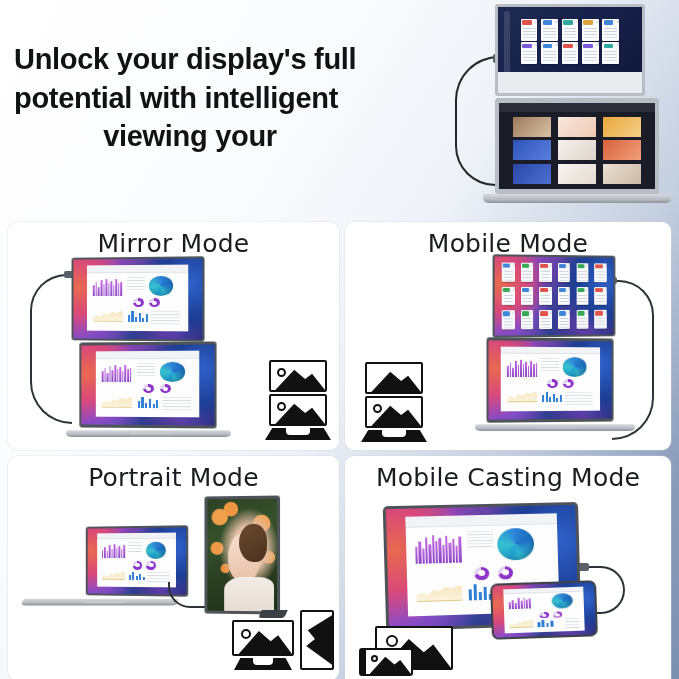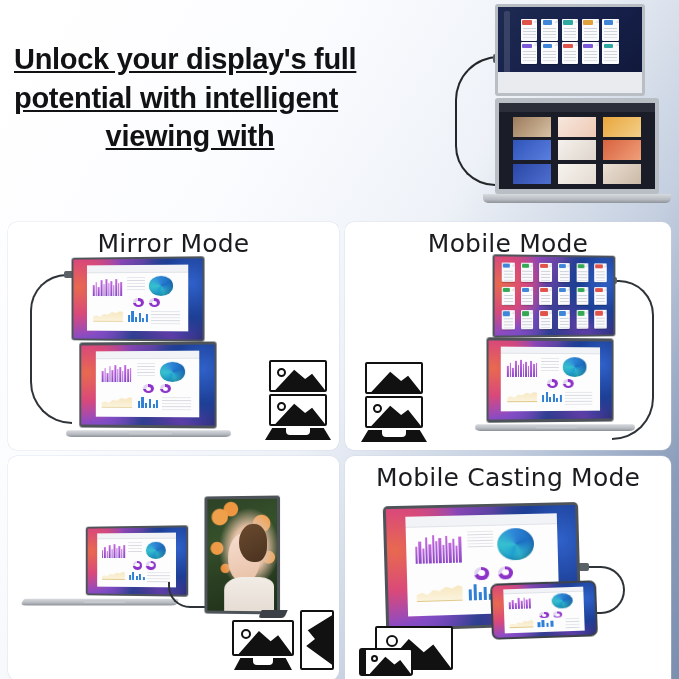--- a/index.html
+++ b/index.html
@@ -9,21 +9,21 @@
     background: linear-gradient(122deg, #ffffff 0%, #fbfcfe 30%, #eef2f8 52%, #c3cedf 72%, #8b9dbb 88%, #7b8fae 100%);
     position: relative;
   }
 
   
   #hero { position: absolute; left: 0; top: 0; width: 679px; height: 211px; }
 
   #hero-title {
     position: absolute; left: 14px; top: 40px; width: 430px;
     font-size: 29px; font-weight: bold; line-height: 1.33;
-    color: #111214; letter-spacing: -0.3px; text-decoration: underline;
+    color: #111214; letter-spacing: -0.3px;
   }
   #hero-title .l1 { display: block; text-align: left; }
   #hero-title .l2 { display: block; text-align: left; }
   #hero-title .l3 { display: block; text-align: center; padding-right: 78px; }
 
   
   #hero-photo { position: absolute; left: 455px; top: 0px; width: 224px; height: 211px; }
 
   .cable { position: absolute; border: 2.2px solid #2e3338; background: transparent; }
 
@@ -139,21 +139,21 @@
   }
 </style>
 </head>
 <body>
 
 <div id="hero">
 
   <div id="hero-title">
     <span class="l1">Unlock your display's full</span>
     <span class="l2">potential with intelligent</span>
-    <span class="l3">viewing with</span>
+    <span class="l3">viewing your</span>
   </div>
 
   <div id="hero-photo">
 
     <div class="cable" id="hero-cable"></div>
     <div id="hero-plug"></div>
 
     <div class="bezel light" style="left:40px; top:4px; width:150px; height:92px;">
       <div class="screen" style="left:3px; top:3px; width:144px; height:86px; background:#101a36;">
         <div class="wall dark"></div>
@@ -493,20 +493,21 @@
       <div class="frame" style="left:4px; top:34px; width:58px; height:32px;">
         <div class="sun" style="left:6px; top:6px; width:9px; height:9px;"></div>
         <div class="mtn" style="left:0; top:0; right:0; bottom:0;"></div>
       </div>
       <div class="stand" style="left:0; top:68px; width:66px; height:12px;"></div>
     </div>
   </div>
 </div>
 
 <div class="card" id="card-portrait">
+  <div class="card-title">Portrait Mode</div>
   <div class="card-stage">
 
     <div class="bezel" style="left:76px; top:40px; width:104px; height:70px; transform:perspective(460px) rotateY(-10deg);">
       <div class="screen" style="left:2px; top:2px; width:100px; height:66px;">
         <div class="wall"></div>
         <div class="dash" style="left:10%; top:8%; width:80%; height:82%;">
           <div class="topbar"></div>
           <div class="bars" style="left:6%; top:18%; width:30%; height:28%;">
             <i style="height:56%"></i>
               <i style="height:72%"></i>

